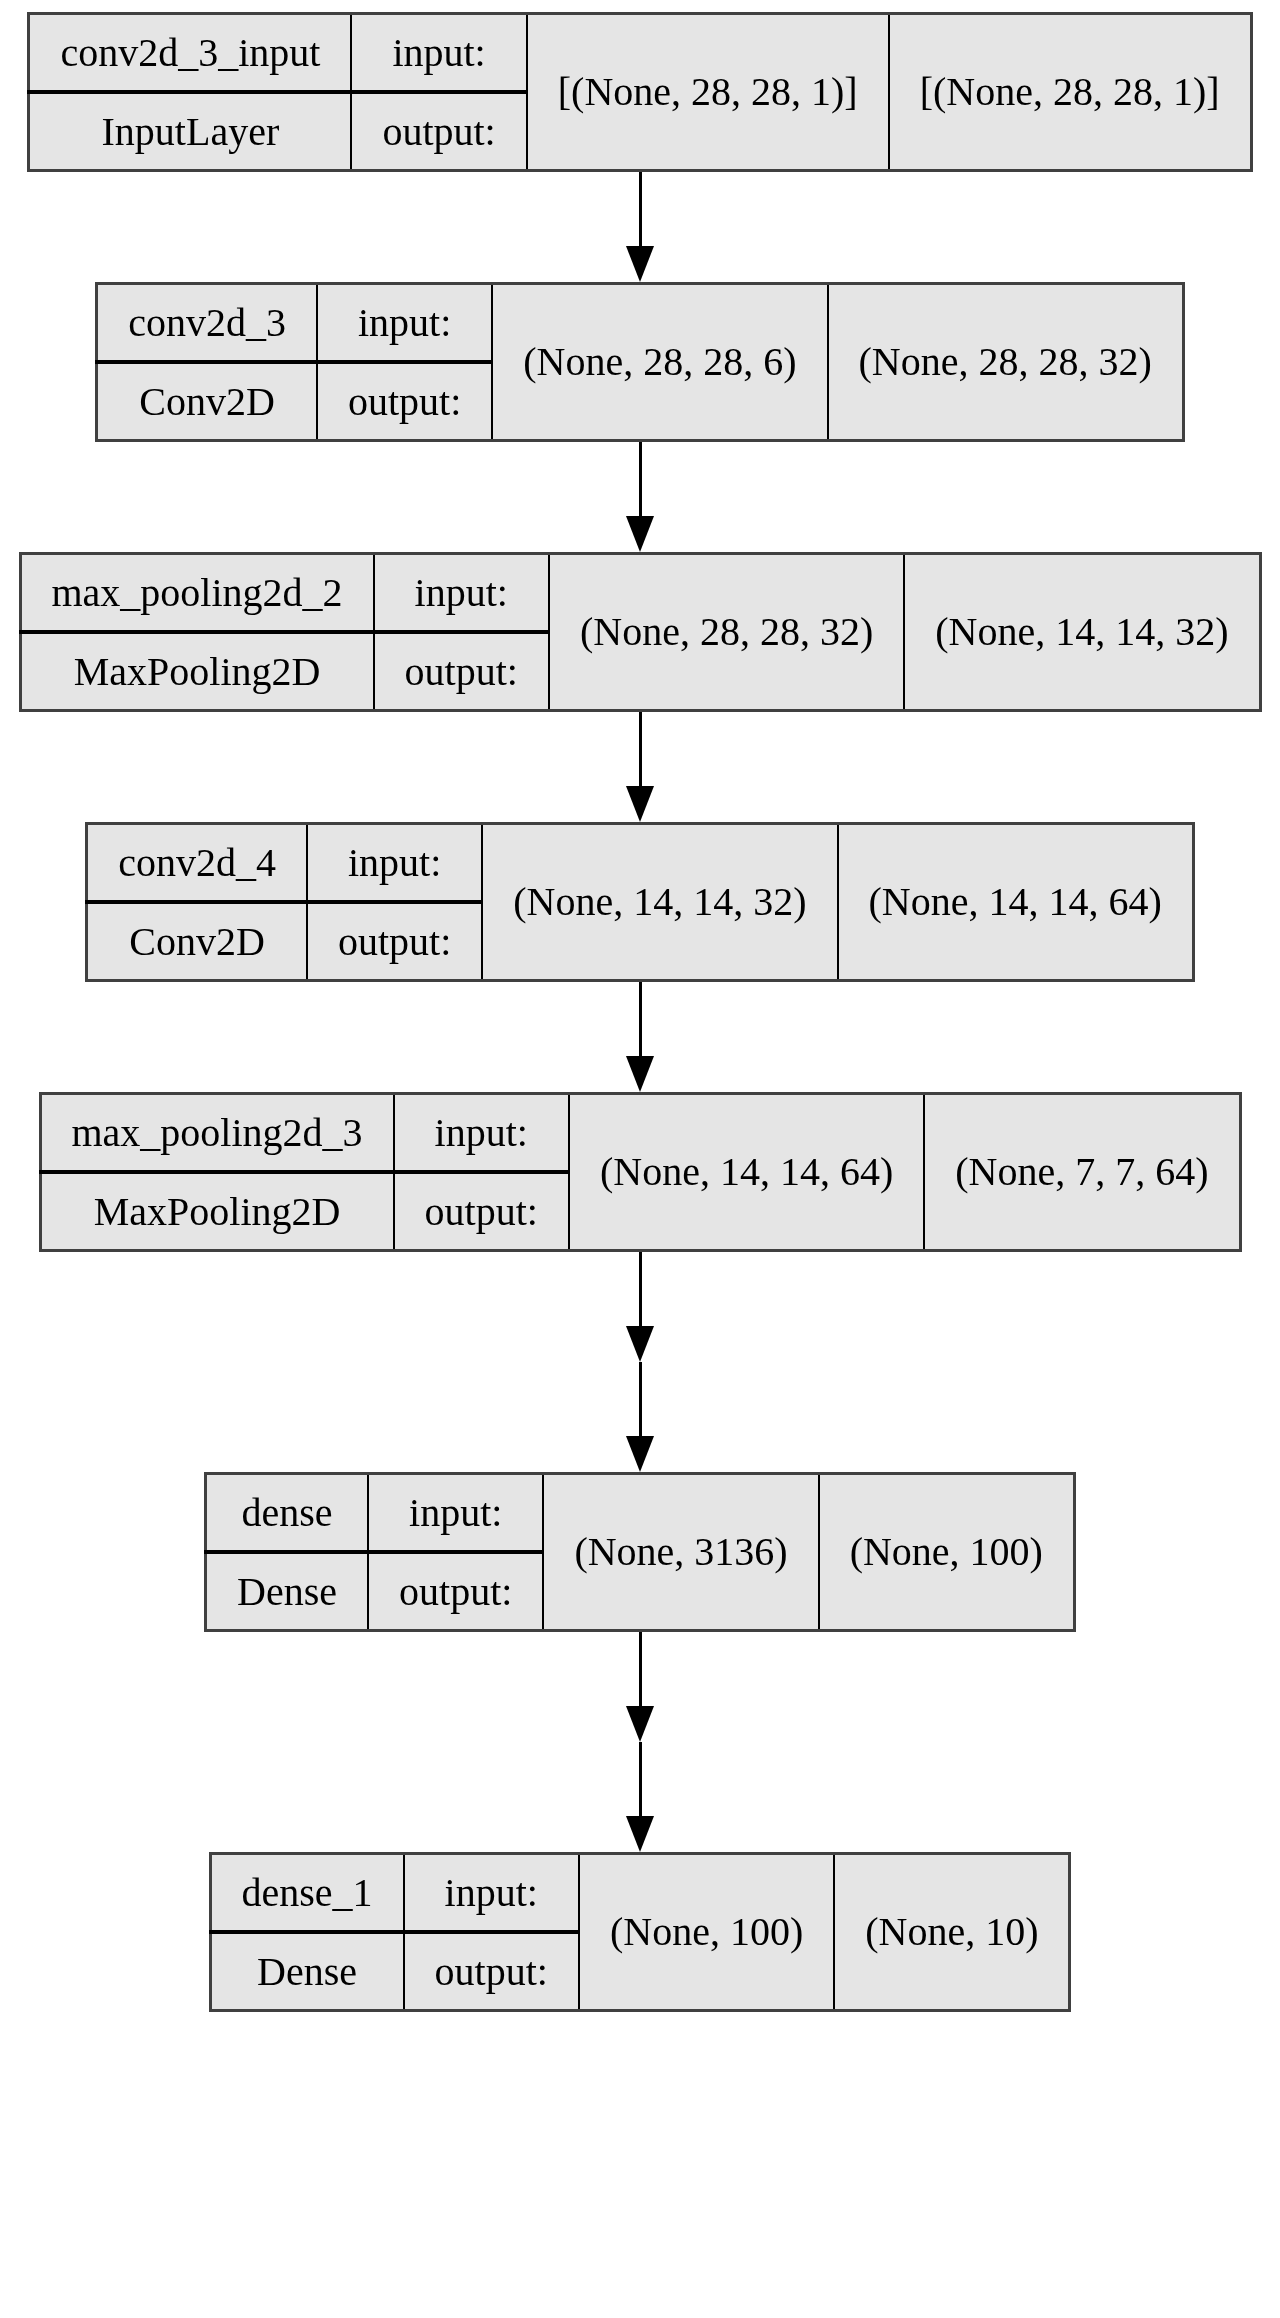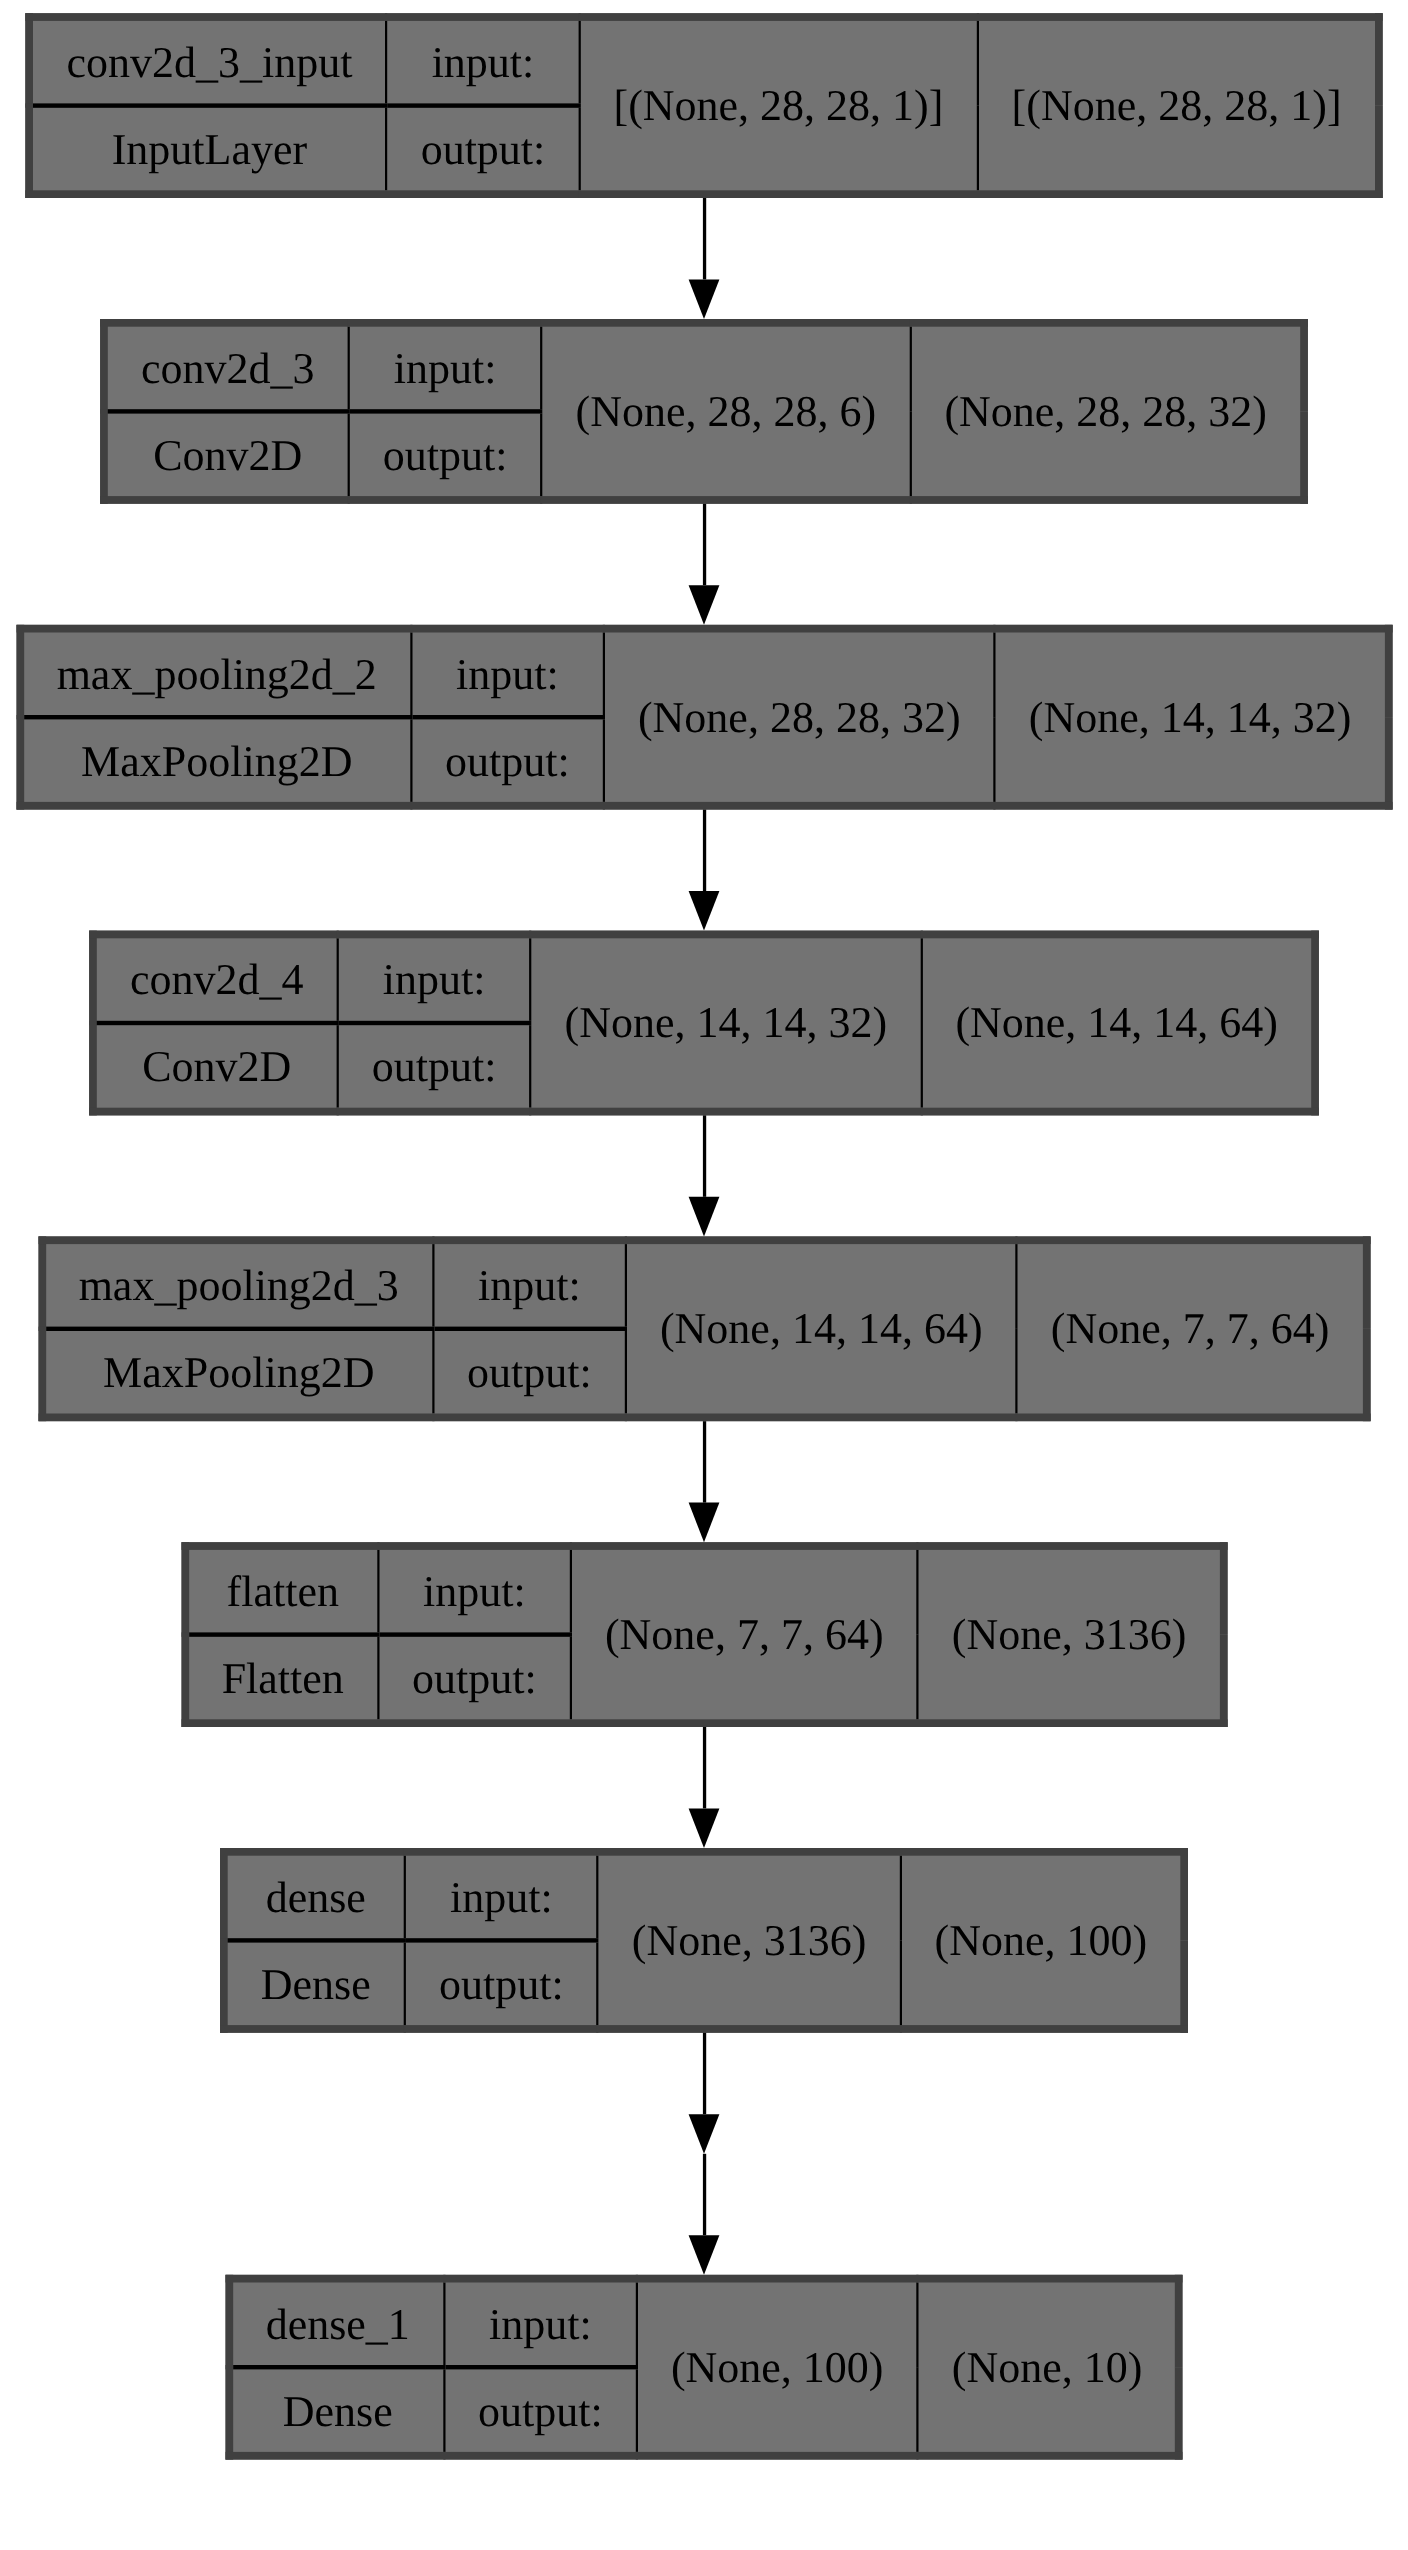--- a/index.html
+++ b/index.html
@@ -15,22 +15,22 @@
   .diagram {
     width: 1280px;
     display: flex;
     flex-direction: column;
     align-items: center;
     padding-top: 12px;
     box-sizing: border-box;
   }
   table.node {
     border-collapse: collapse;
-    border: 7px solid #404040;
-    background: #737373;
+    border: 3px solid #404040;
+    background: #e5e5e5;
   }
   table.node td {
     border: 2px solid #000;
     font-family: "Liberation Serif", serif;
     font-size: 40px;
     line-height: 1;
     color: #000;
     text-align: center;
     vertical-align: middle;
     height: 75px;
@@ -157,34 +157,20 @@
       <td>output:</td>
     </tr>
   </tbody>
     </table>
 
   <div class="edge">
     <div class="line"></div>
     <div class="head"></div>
   </div>
 
-  <table class="node">
-    <tbody>
-        <tr>
-      <td class="thick-bottom">flatten</td>
-      <td class="thick-bottom">input:</td>
-      <td rowspan="2">(None, 7, 7, 64)</td>
-      <td rowspan="2">(None, 3136)</td>
-    </tr>
-    <tr>
-      <td>Flatten</td>
-      <td>output:</td>
-    </tr>
-  </tbody>
-    </table>
 
   <div class="edge">
     <div class="line"></div>
     <div class="head"></div>
   </div>
 
   <table class="node">
     <tbody>
         <tr>
       <td class="thick-bottom">dense</td>

